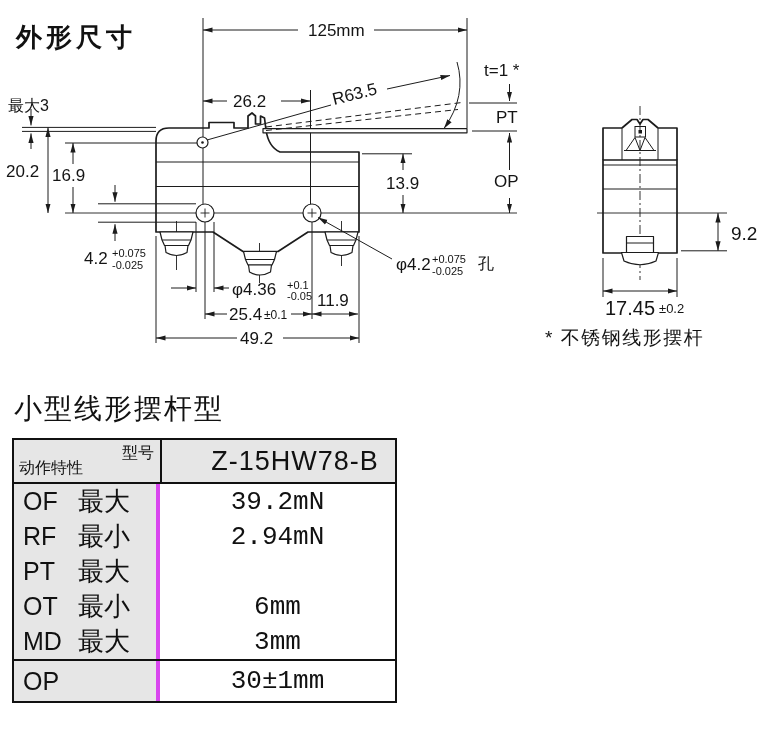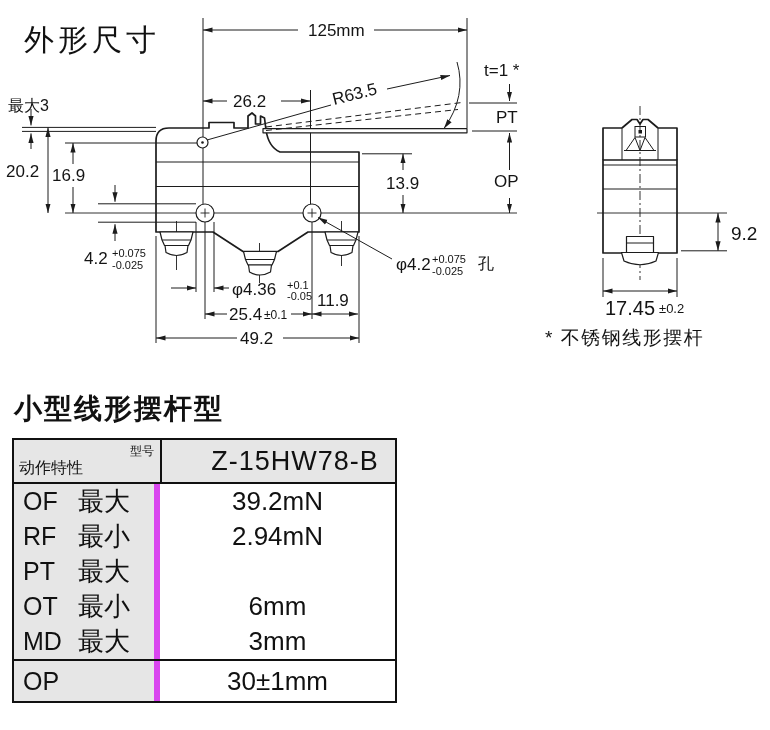--- a/index.html
+++ b/index.html
@@ -1,48 +1,48 @@
 <!DOCTYPE html>
 <html><head>
 <meta charset="utf-8">
 <style>
   html,body{margin:0;padding:0;background:#fff;}
   #stage{position:relative;width:770px;height:730px;background:#fff;overflow:hidden;
          font-family:"Liberation Sans",sans-serif;color:#111;}
-  .title1{position:absolute;left:24px;top:20px;font-size:30px;font-weight:normal;letter-spacing:4px;}
-  .title2{position:absolute;left:14px;top:390px;font-size:28px;font-weight:bold;letter-spacing:2px;}
+  .title1{position:absolute;left:16px;top:20px;font-size:26px;font-weight:bold;letter-spacing:4px;}
+  .title2{position:absolute;left:14px;top:390px;font-size:28px;font-weight:normal;letter-spacing:2px;}
   svg.drawing{position:absolute;left:0;top:0;}
   
   .bd{stroke:#1c1c1c;stroke-width:1.7;fill:none;stroke-linejoin:round;}
   .md{stroke:#1c1c1c;stroke-width:1.2;fill:#fff;stroke-linejoin:round;}
   .tn{stroke:#1c1c1c;stroke-width:1;fill:none;}
   .tn9{stroke:#1c1c1c;stroke-width:.9;fill:none;}
   .mb{stroke:#1c1c1c;stroke-width:1;fill:none;marker-start:url(#ar);marker-end:url(#ar);}
   .ms{stroke:#1c1c1c;stroke-width:1;fill:none;marker-start:url(#ar);}
   .me{stroke:#1c1c1c;stroke-width:1;fill:none;marker-end:url(#ar);}
   .cl{stroke:#1c1c1c;stroke-width:.9;fill:none;stroke-dasharray:9 3 2 3;}
   text{font-family:"Liberation Sans",sans-serif;fill:#141414;}
   .f16{font-size:16px;} .f17{font-size:17px;} .f19{font-size:19px;}
   .f20{font-size:20px;} .f13{font-size:13px;} .f12{font-size:12px;} .f11{font-size:11px;}
   
   .spec-table{position:absolute;left:12px;top:438px;width:381px;border:2px solid #111;background:#fff;}
   .t-header{display:flex;height:42px;border-bottom:2px solid #111;}
   .t-corner{width:146px;border-right:2px solid #111;background:#e6e6e6;position:relative;}
-  .corner-model{position:absolute;top:3px;right:6px;font-size:12px;}
+  .corner-model{position:absolute;top:3px;right:6px;font-size:16px;}
   .corner-char{position:absolute;bottom:3px;left:5px;font-size:16px;text-align:right;}
   .t-model{flex:1;background:#e6e6e6;display:flex;align-items:center;justify-content:center;
            font-size:27px;letter-spacing:1px;padding-left:33px;}
   .t-row{display:flex;height:35px;}
   .t-oprow{border-top:2px solid #111;height:40px;}
-  .t-pcell{width:146px;border-right:6px solid #d946ef;background:#e6e6e6;
+  .t-pcell{width:146px;border-right:4px solid #d946ef;background:#e6e6e6;
            display:flex;align-items:center;padding-left:9px;box-sizing:border-box;}
   .p{font-size:25px;width:55px;}
   .q{font-size:26px;}
   .t-vcell{flex:1;display:flex;align-items:center;justify-content:center;
-           font-family:Liberation Sans, sans-serif;font-size:26px;}
+           font-family:Liberation Mono, monospace;font-size:26px;}
 </style>
 </head>
 <body>
 
 <div id="stage">
 
   <div class="title1">外形尺寸</div>
 
   <svg class="drawing" width="770" height="385" viewBox="0 0 770 385">
     <defs>

